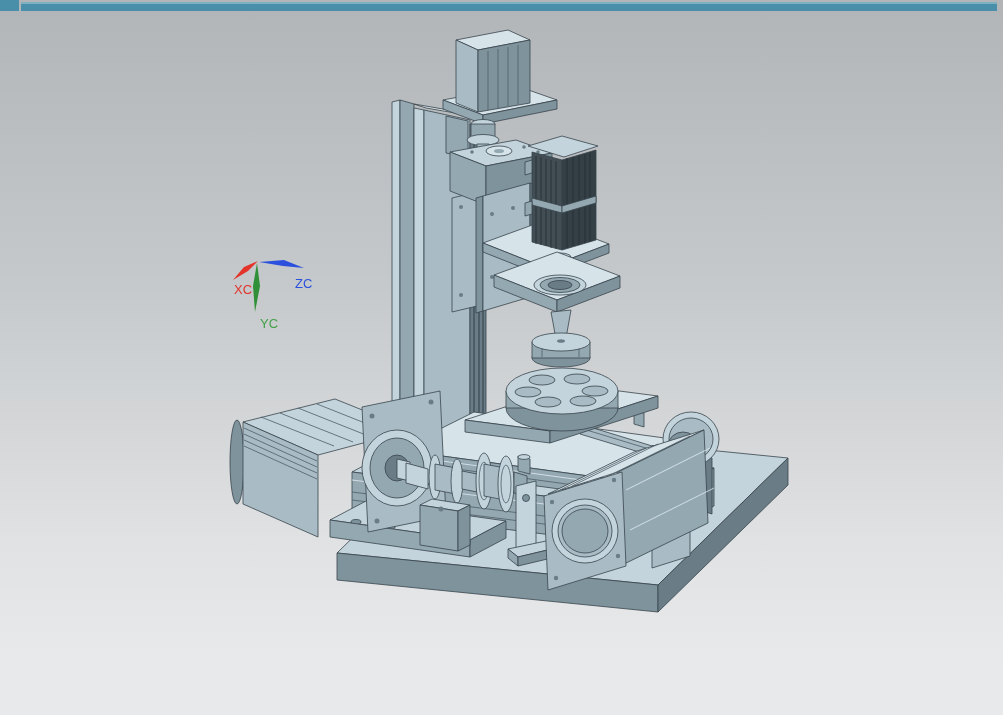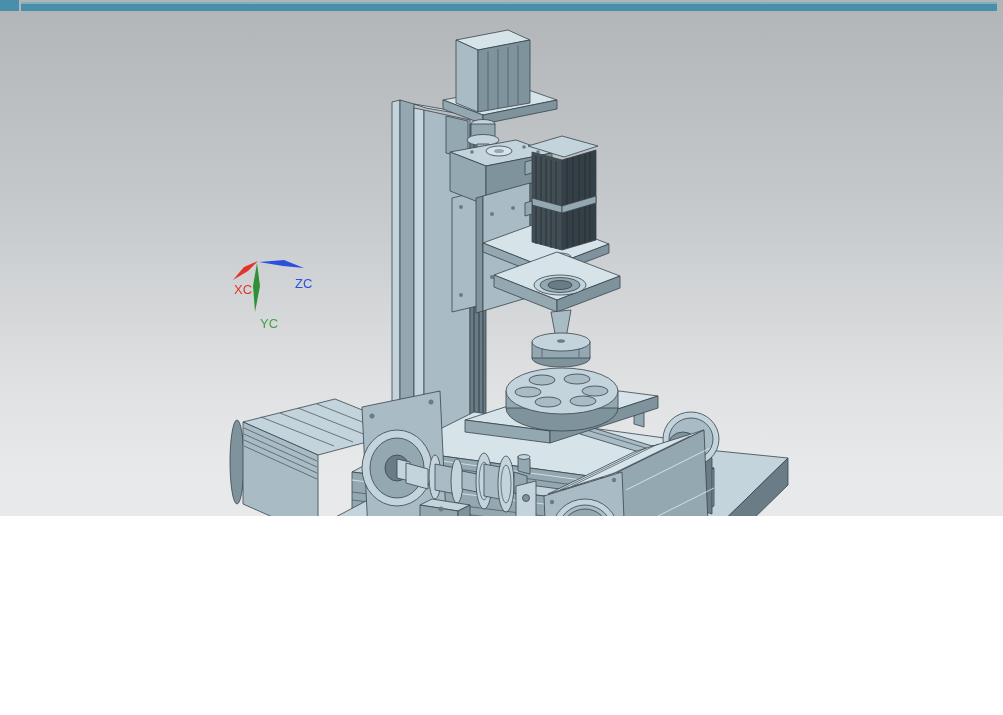--- a/index.html
+++ b/index.html
@@ -1,16 +1,16 @@
 <!DOCTYPE html>
 <html><head>
 <meta charset="utf-8">
 <style>
   html,body{margin:0;padding:0}
-  .stage{position:relative;width:1003px;height:516px;overflow:hidden;
+  .stage{position:relative;width:1003px;height:715px;overflow:hidden;
     background:linear-gradient(180deg,#b1b5b8 0%,#c6c9cb 40%,#dfe1e3 75%,#e8e9ea 92%,#e8e9ea 100%);
     font-family:"Liberation Sans",sans-serif}
   .bar-left{position:absolute;left:0;top:0;width:19px;height:11px;background:#4a8fa9}
   .bar{position:absolute;left:21px;top:2px;width:976px;height:9px;
     background:linear-gradient(180deg,#7db1c2 0%,#7db1c2 24%,#4a8fa9 26%,#4a8fa9 100%)}
   svg.vp{position:absolute;left:0;top:0}
   .s{stroke:#39444b;stroke-width:.8;stroke-linejoin:round}
   .f0{fill:#d6e3e9}.f1{fill:#c3d4dc}.f2{fill:#a9bcc6}.f3{fill:#94a8b2}
   .f4{fill:#7f939d}.f5{fill:#6a7d87}.f6{fill:#596a73}
   .dk{fill:#424d54}.dk2{fill:#343f46}

